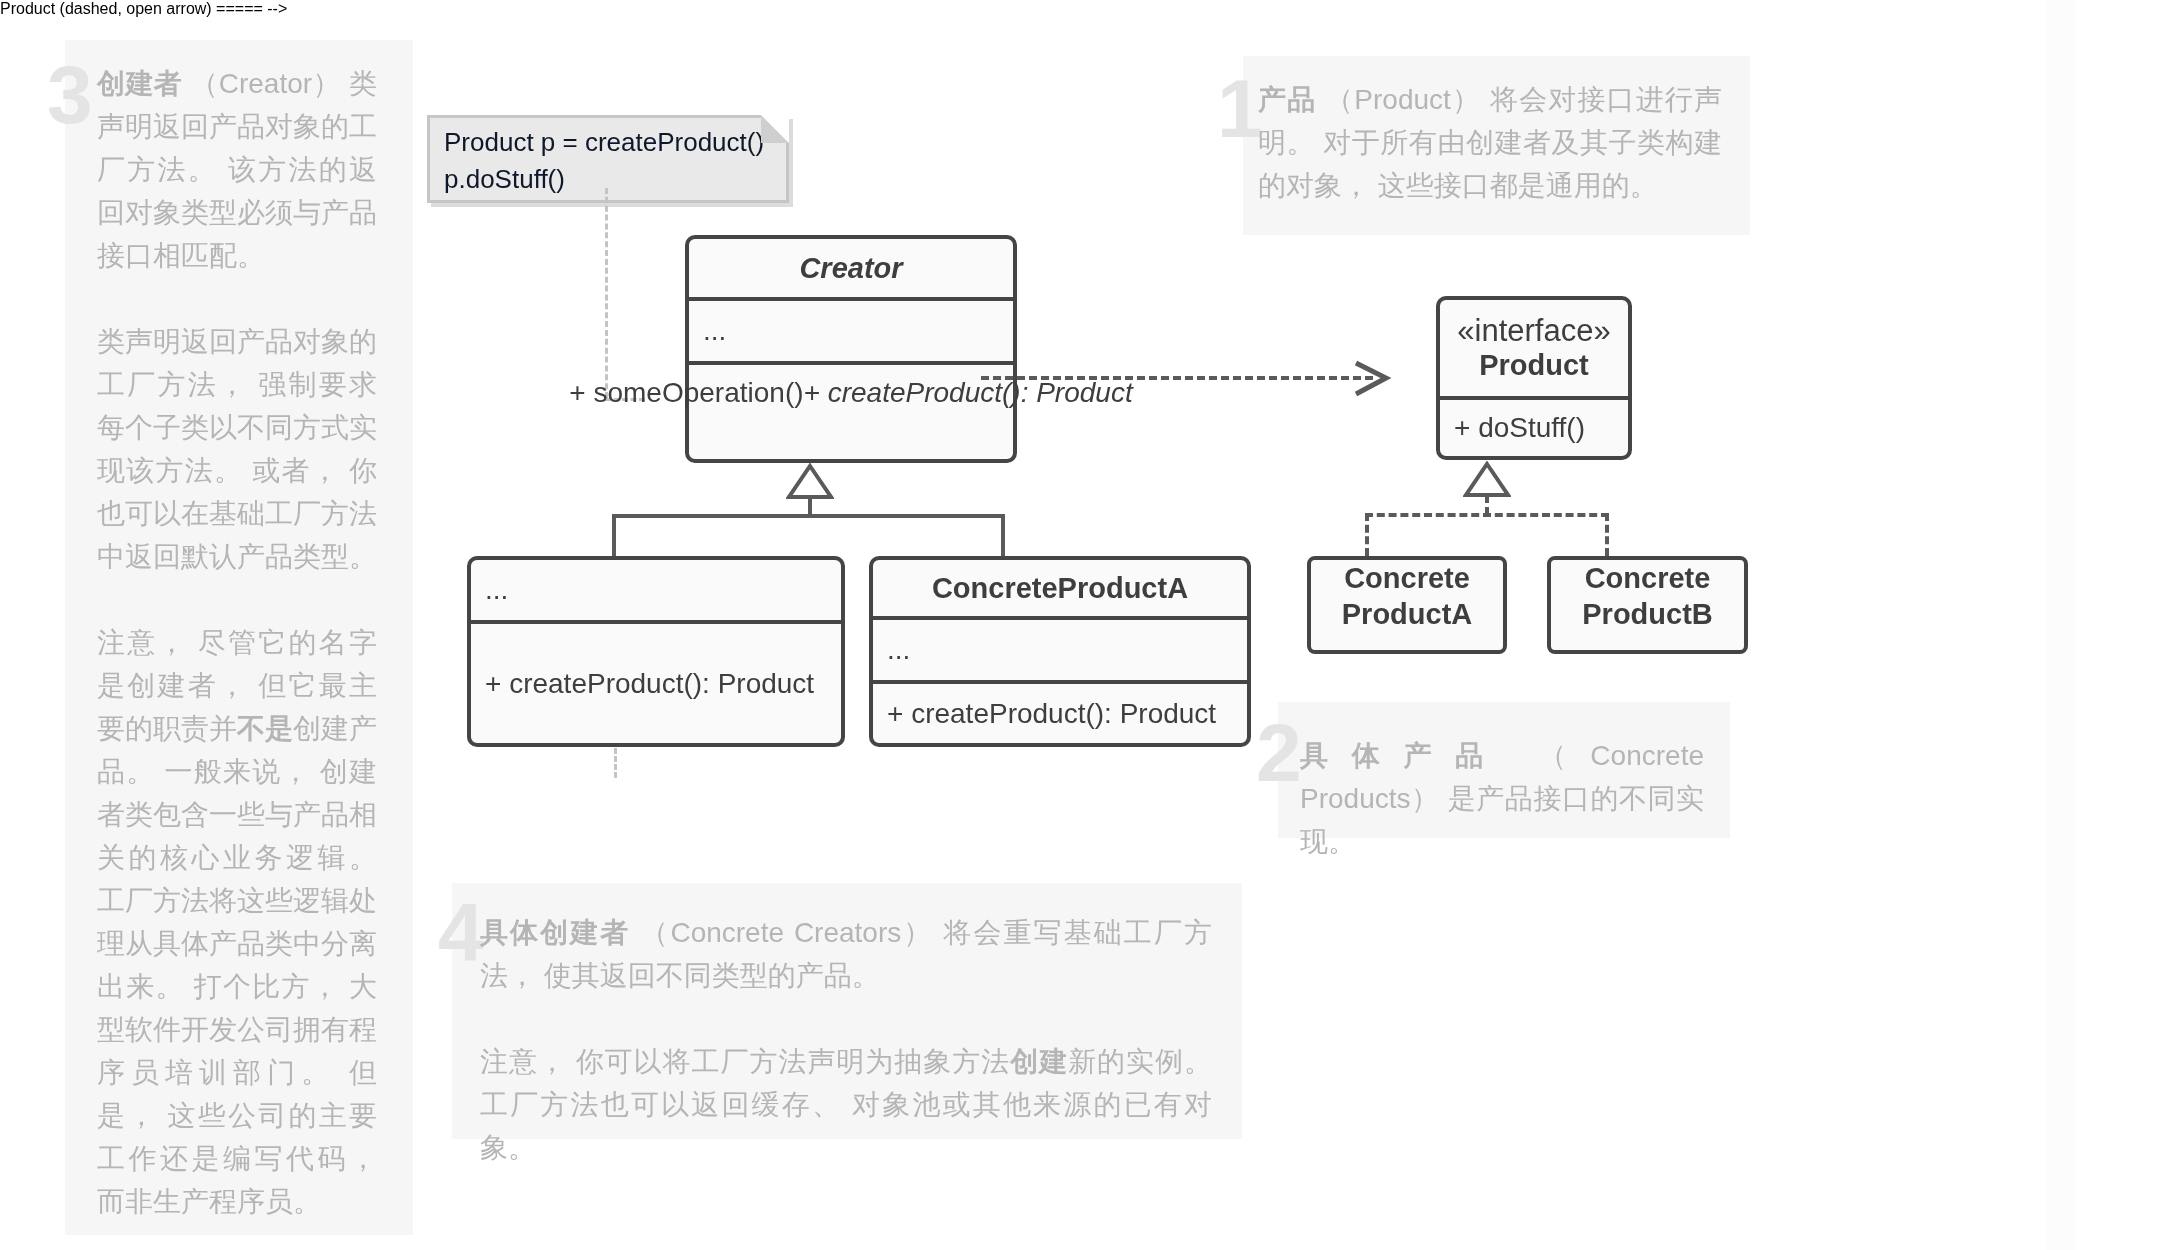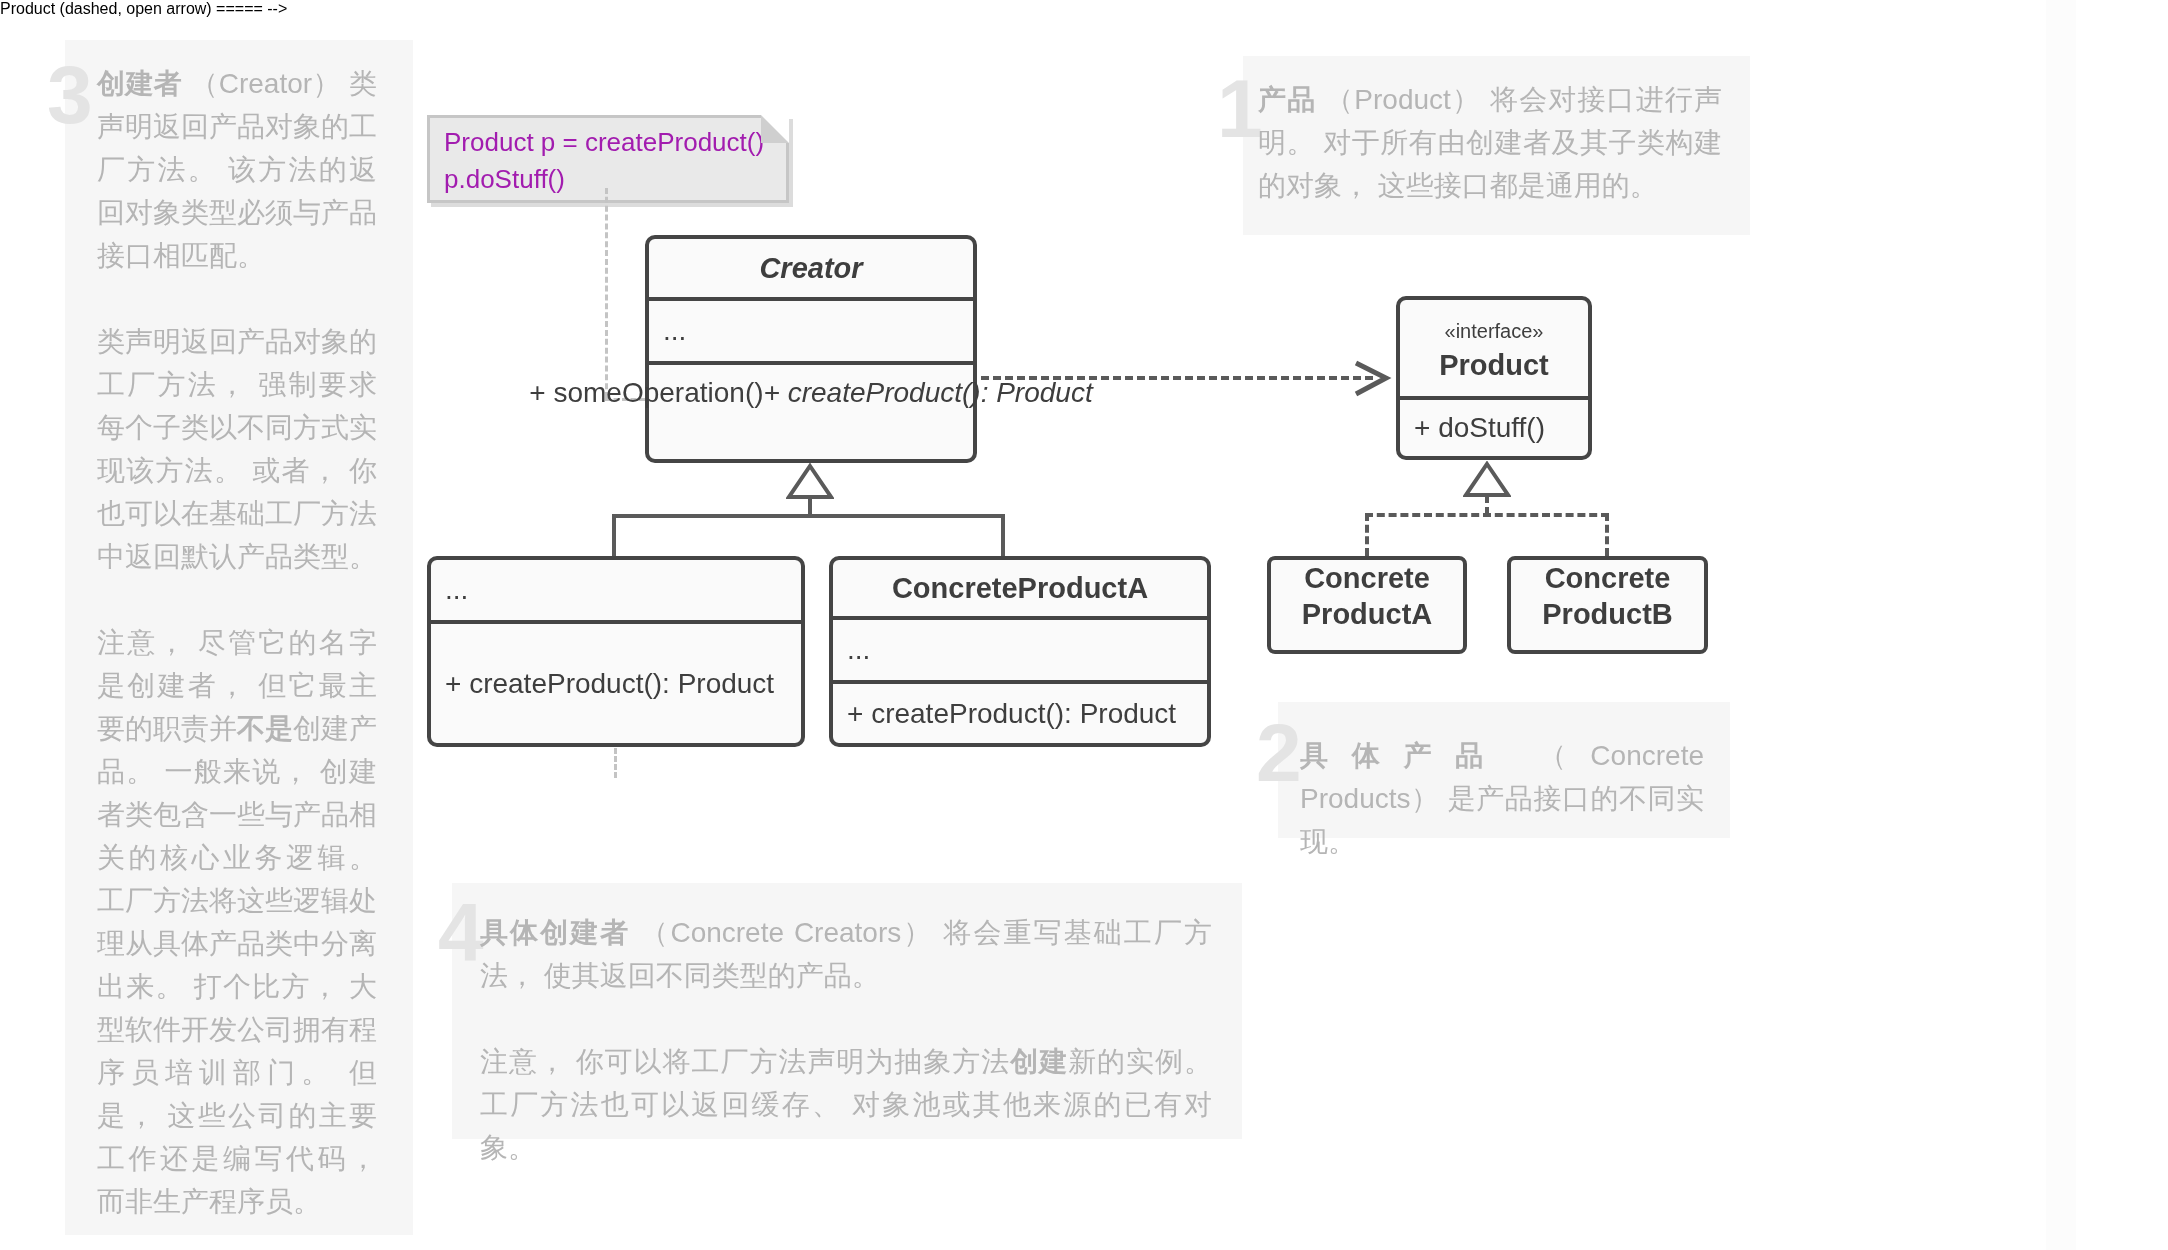--- a/index.html
+++ b/index.html
@@ -36,37 +36,37 @@
   #ann-concrete-products .ann-num{left:-22px;top:10px;}
   #ann-concrete-products .ann-text{padding:32px 26px 0 22px;}
 
   #ann-concrete-creators{left:452px;top:883px;width:790px;height:256px;}
   #ann-concrete-creators .ann-num{left:-14px;top:8px;}
   #ann-concrete-creators .ann-text{padding:28px 30px 0 28px;}
 
   
   .note{
     position:absolute;background:#e9e9e9;border:3px solid #c6c6c6;
-    color:#a21caf;font-size:26px;line-height:37px;
+    color:#0f172a;font-size:26px;line-height:37px;
     padding:6px 14px;box-shadow:4px 4px 0 0 #dcdcdc;
   }
   .note::before{ 
     content:"";position:absolute;top:-3px;right:-3px;width:0;height:0;
     border-style:solid;border-width:0 28px 28px 0;
     border-color:#ffffff #ffffff #cfcfcf #cfcfcf;
   }
   #note-client{left:427px;top:115px;width:328px;height:70px;}
   #note-return{left:427px;top:778px;width:372px;height:41px;}
   .b{font-weight:bold;}
 
   
   .uml{
     position:absolute;background:#fafafa;border:4px solid #454545;
     border-radius:10px;display:flex;flex-direction:column;
-    color:#3e3e3e;font-size:28px;box-sizing:border-box;
+    color:#3e3e3e;font-size:28px;box-sizing:border-box;margin-left:40px;
   }
   .uml .cmp{border-top:4px solid #454545;}
   .uml .cmp:first-child{border-top:none;}
   .uml .title{
     display:flex;align-items:center;justify-content:center;
     font-weight:bold;font-size:29px;text-align:center;
   }
   .uml .attrs{display:flex;align-items:center;padding-left:14px;}
   .uml .methods{padding:8px 14px;line-height:40px;}
   .uml .method-row{white-space:nowrap;}
@@ -78,21 +78,21 @@
   #cls-creator .methods{flex:1;display:flex;flex-direction:row;justify-content:center;}
 
   #cls-cca{left:427px;top:556px;width:378px;height:191px;}
   #cls-ccb{left:829px;top:556px;width:382px;height:191px;}
   #cls-cca .title,#cls-ccb .title{flex:0 0 56px;}
   #cls-cca .attrs,#cls-ccb .attrs{flex:0 0 60px;}
   #cls-cca .methods,#cls-ccb .methods{flex:1;display:flex;align-items:center;padding-top:0;padding-bottom:0;}
 
   #cls-product{left:1396px;top:296px;width:196px;height:164px;}
   #cls-product .title{flex:0 0 96px;flex-direction:column;line-height:34px;}
-  #cls-product .stereotype{font-weight:normal;font-size:20px;}
+  #cls-product .stereotype{font-weight:normal;font-size:31px;}
   #cls-product .methods{flex:1;display:flex;align-items:center;}
 
   .uml.simple{align-items:center;justify-content:flex-start;text-align:center;
     font-weight:bold;font-size:29px;line-height:36px;border-radius:8px;}
   #cls-cpa{left:1267px;top:556px;width:200px;height:98px;}
   #cls-cpb{left:1507px;top:556px;width:201px;height:98px;}
 
   
   .vline-light{position:absolute;border-left:3px dashed #c4c4c4;width:0;}
   .hline-light{position:absolute;border-top:3px dashed #c4c4c4;height:0;}

